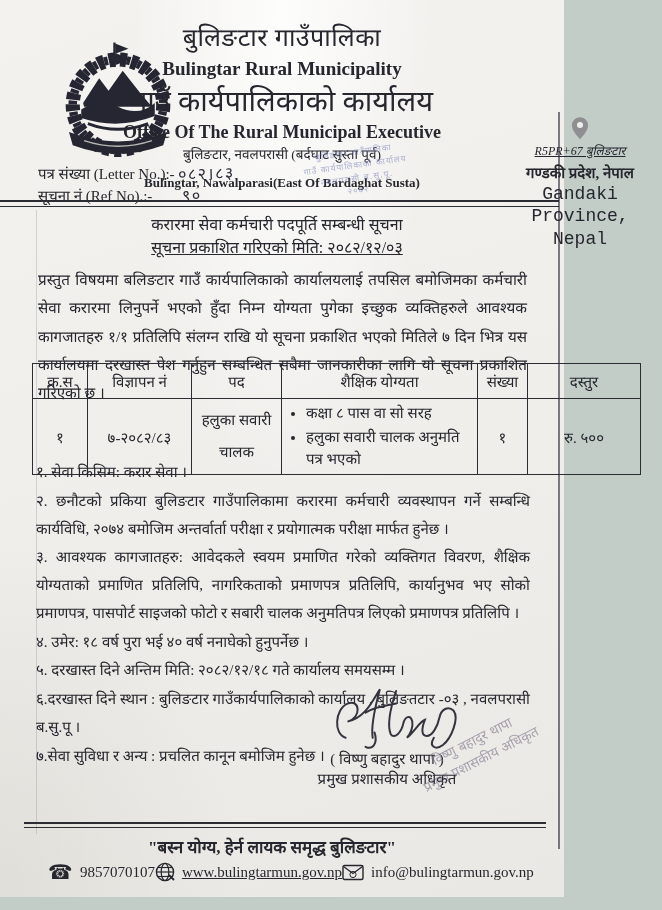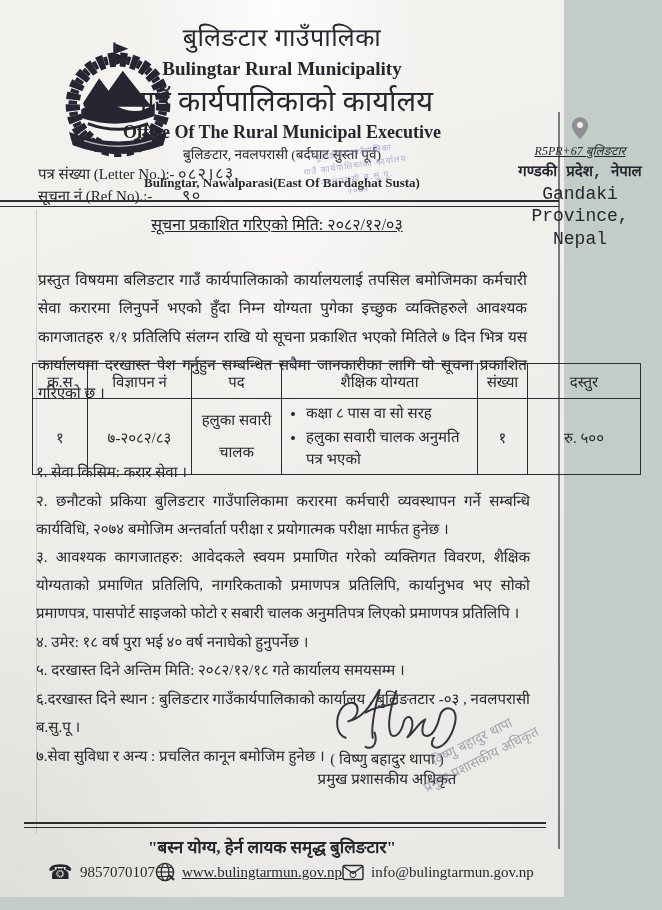--- a/index.html
+++ b/index.html
@@ -27,21 +27,21 @@
   .h-np1{font-size:25px;letter-spacing:.5px;}
   .h-en1{font-size:19px;font-weight:bold;margin-top:5px;}
   .h-np2{font-size:29px;margin-top:5px;}
   .h-en2{font-size:18px;font-weight:bold;margin-top:4px;}
   .h-np3{font-size:13.5px;margin-top:4px;}
   .h-en3{font-size:13px;font-weight:bold;margin-top:14px;}
 
   .right-block{position:absolute;left:505px;top:116px;width:150px;text-align:center;line-height:1.25;}
   .pin-wrap{height:26px;}
   .plus-code{font-size:12px;font-style:italic;text-decoration:underline;margin-top:2px;}
-  .province-np{font-size:15px;font-weight:bold;font-family:Liberation Mono, monospace;margin-top:5px;}
+  .province-np{font-size:15px;font-weight:bold;font-family:Liberation Serif, serif;margin-top:5px;}
   .province-en{font-size:18px;font-family:Liberation Mono, monospace;}
 
   .meta-block{position:absolute;left:38px;top:163px;font-size:15px;line-height:1.32;}
   .handwrit{font-family:"DejaVu Sans",sans-serif;font-size:16px;letter-spacing:1.5px;display:inline-block;transform:rotate(-1.5deg);color:#2a2a36;}
   .hand2{margin-left:26px;}
 
   .round-stamp{
     position:absolute;left:296px;top:146px;width:120px;text-align:center;
     color:#7d84bb;opacity:.62;transform:rotate(-8deg);
     font-size:8.5px;line-height:1.5;letter-spacing:1px;pointer-events:none;
@@ -147,20 +147,21 @@
   <div class="round-stamp">
     <div>बुलिङटार गाउँपालिका</div>
     <div>गाउँ कार्यपालिकाको कार्यालय</div>
     <div>नवलपरासी ब.सु.पू.</div>
     <div>२०७२</div>
   </div>
 
   <div class="rule-double"></div>
 
   <div class="subject">
+    <div>करारमा सेवा कर्मचारी पदपूर्ति सम्बन्धी सूचना</div>
     <div class="u">सूचना प्रकाशित गरिएको मिति: २०८२/१२/०३</div>
   </div>
 
   <div class="body-par">प्रस्तुत विषयमा बलिङटार गाउँ कार्यपालिकाको कार्यालयलाई तपसिल बमोजिमका कर्मचारी सेवा करारमा लिनुपर्ने भएको हुँदा निम्न योग्यता पुगेका इच्छुक व्यक्तिहरुले आवश्यक कागजातहरु १/१ प्रतिलिपि संलग्न राखि यो सूचना प्रकाशित भएको मितिले ७ दिन भित्र यस कार्यालयमा दरखास्त पेश गर्नुहुन सम्बन्धित सबैमा जानकारीका लागि यो सूचना प्रकाशित गरिएको छ ।</div>
 
   <table class="jobs-table">
     <colgroup>
       <col style="width:55px">
         <col style="width:104px">
         <col style="width:90px">

